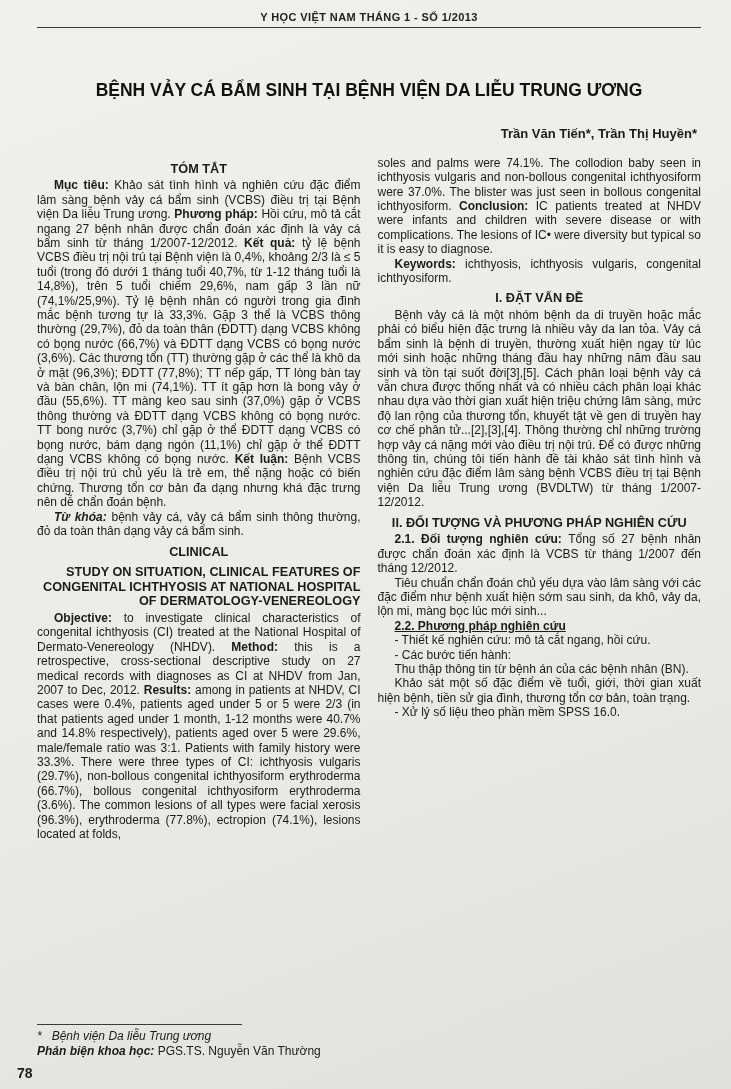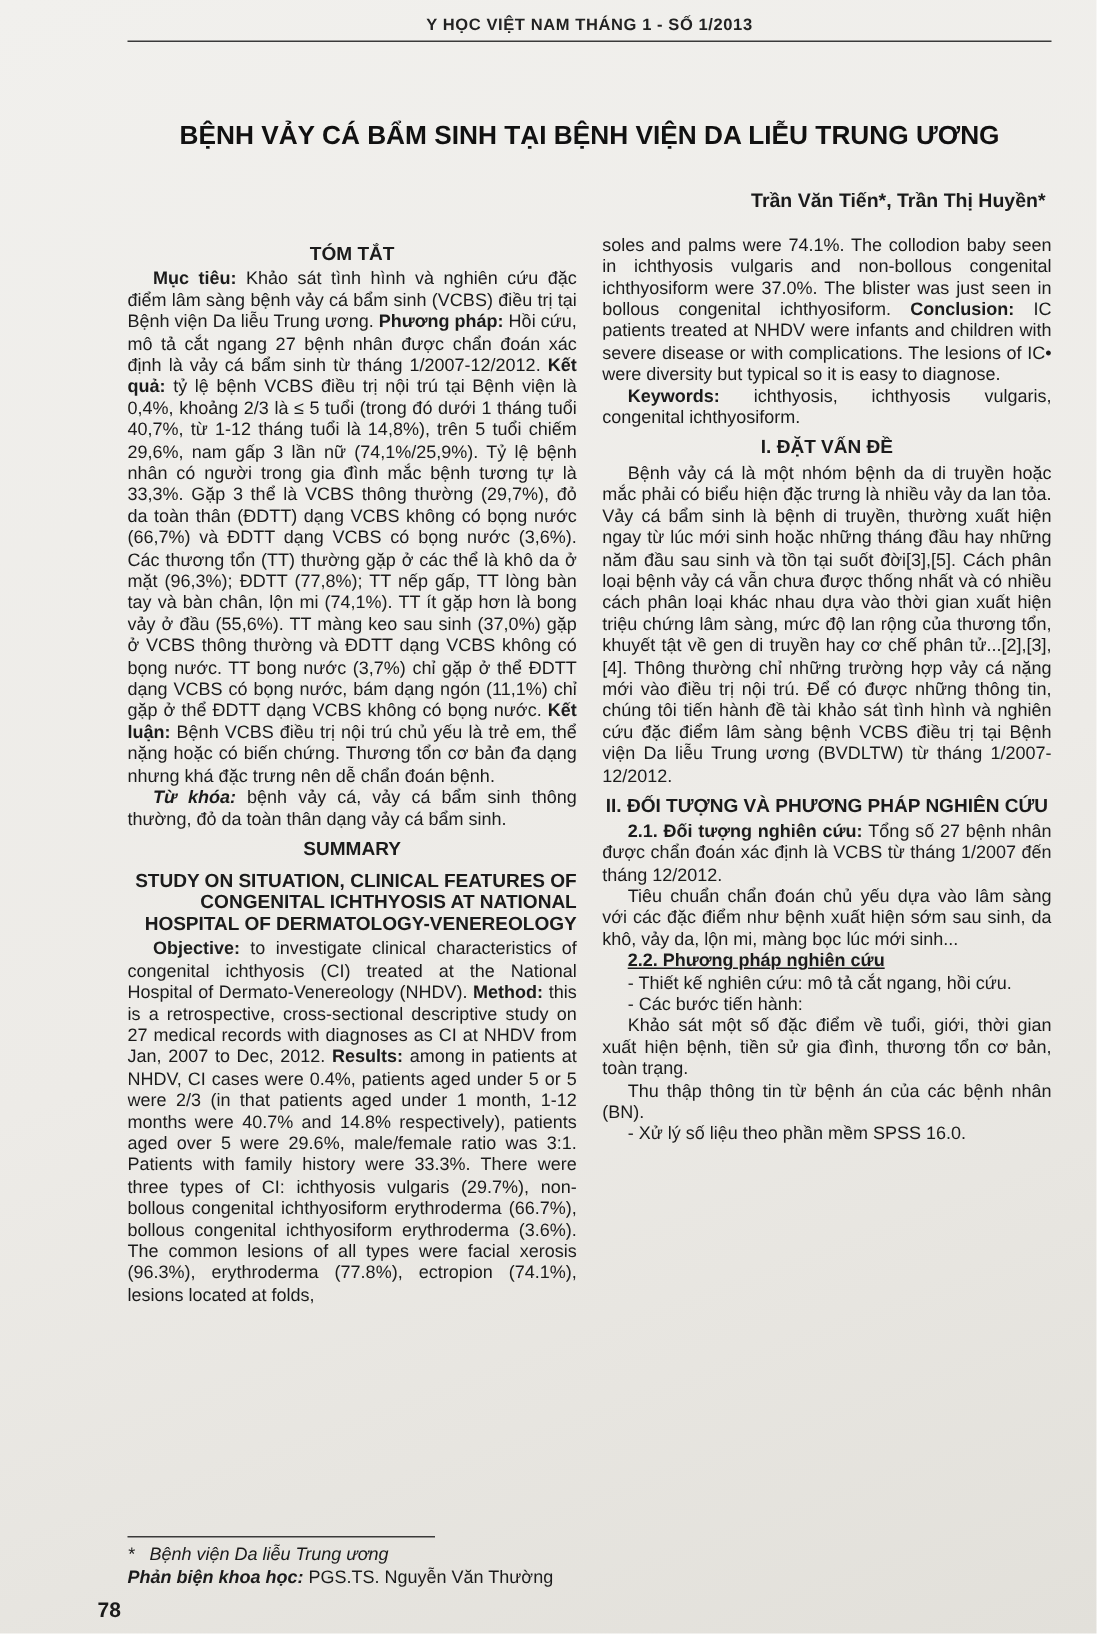--- a/index.html
+++ b/index.html
@@ -4,21 +4,21 @@
 <style>
   * { margin:0; padding:0; box-sizing:border-box; }
   html,body { width:731px; height:1089px; }
   body {
     font-family:"Liberation Sans","DejaVu Sans",sans-serif;
     color:var(--ink,#1b1b1b);
     background:linear-gradient(160deg,#f1f0ed 0%, var(--paper,#edebe7) 55%, #e2e0da 100%);
     position:relative;
     overflow:hidden;
   }
-  .page { position:absolute; inset:0; padding:6px 30px 0 37px;margin-left:48px; }
+  .page { position:absolute; inset:0; padding:6px 30px 0 37px; }
 
   .journal-header {
     text-align:center; font-size:11px; font-weight:bold;
     letter-spacing:.4px; color:#222; padding-top:5px;
   }
   .header-rule { border:0; border-top:1.6px solid #3a3a3a; margin-top:4px; }
 
   .article-title {
     text-align:center; font-weight:bold; font-size:17.5px;
     line-height:1.45; margin-top:25px; color:#111;
@@ -59,37 +59,37 @@
     <span>BỆNH VẢY CÁ BẨM SINH TẠI BỆNH VIỆN DA LIỄU TRUNG ƯƠNG</span>
   </h1>
 
   <div class="authors">Trần Văn Tiến*, Trần Thị Huyền*</div>
 
   <div class="columns">
     <div class="col">
         <h3 class="sec-heading">TÓM TẮT</h3>
         <p class="para"><span style="font-weight: bold;">Mục tiêu: </span><span>Khảo sát tình hình và nghiên cứu đặc điểm lâm sàng bệnh vảy cá bẩm sinh (VCBS) điều trị tại Bệnh viện Da liễu Trung ương. </span><span style="font-weight: bold;">Phương pháp: </span><span>Hồi cứu, mô tả cắt ngang 27 bệnh nhân được chẩn đoán xác định là vảy cá bẩm sinh từ tháng 1/2007-12/2012. </span><span style="font-weight: bold;">Kết quả: </span><span>tỷ lệ bệnh VCBS điều trị nội trú tại Bệnh viện là 0,4%, khoảng 2/3 là ≤ 5 tuổi (trong đó dưới 1 tháng tuổi 40,7%, từ 1-12 tháng tuổi là 14,8%), trên 5 tuổi chiếm 29,6%, nam gấp 3 lần nữ (74,1%/25,9%). Tỷ lệ bệnh nhân có người trong gia đình mắc bệnh tương tự là 33,3%. Gặp 3 thể là VCBS thông thường (29,7%), đỏ da toàn thân (ĐDTT) dạng VCBS không có bọng nước (66,7%) và ĐDTT dạng VCBS có bọng nước (3,6%). Các thương tổn (TT) thường gặp ở các thể là khô da ở mặt (96,3%); ĐDTT (77,8%); TT nếp gấp, TT lòng bàn tay và bàn chân, lộn mi (74,1%). TT ít gặp hơn là bong vảy ở đầu (55,6%). TT màng keo sau sinh (37,0%) gặp ở VCBS thông thường và ĐDTT dạng VCBS không có bọng nước. TT bong nước (3,7%) chỉ gặp ở thể ĐDTT dạng VCBS có bọng nước, bám dạng ngón (11,1%) chỉ gặp ở thể ĐDTT dạng VCBS không có bọng nước. </span><span style="font-weight: bold;">Kết luận: </span><span>Bệnh VCBS điều trị nội trú chủ yếu là trẻ em, thể nặng hoặc có biến chứng. Thương tổn cơ bản đa dạng nhưng khá đặc trưng nên dễ chẩn đoán bệnh.</span></p>
         <p class="para"><span style="font-weight: bold; font-style: italic;">Từ khóa: </span><span>bệnh vảy cá, vảy cá bẩm sinh thông thường, đỏ da toàn thân dạng vảy cá bẩm sinh.</span></p>
-        <h3 class="sec-heading">SUMMARY</h3>
+        <h3 class="sec-heading">CLINICAL</h3>
         <h3 class="sec-heading center">STUDY ON SITUATION, CLINICAL FEATURES OF CONGENITAL ICHTHYOSIS AT NATIONAL HOSPITAL OF DERMATOLOGY-VENEREOLOGY</h3>
         <p class="para"><span style="font-weight: bold;">Objective: </span><span>to investigate clinical characteristics of congenital ichthyosis (CI) treated at the National Hospital of Dermato-Venereology (NHDV). </span><span style="font-weight: bold;">Method: </span><span>this is a retrospective, cross-sectional descriptive study on 27 medical records with diagnoses as CI at NHDV from Jan, 2007 to Dec, 2012. </span><span style="font-weight: bold;">Results: </span><span>among in patients at NHDV, CI cases were 0.4%, patients aged under 5 or 5 were 2/3 (in that patients aged under 1 month, 1-12 months were 40.7% and 14.8% respectively), patients aged over 5 were 29.6%, male/female ratio was 3:1. Patients with family history were 33.3%. There were three types of CI: ichthyosis vulgaris (29.7%), non-bollous congenital ichthyosiform erythroderma (66.7%), bollous congenital ichthyosiform erythroderma (3.6%). The common lesions of all types were facial xerosis (96.3%), erythroderma (77.8%), ectropion (74.1%), lesions located at folds,</span></p>
       </div>
     <div class="col">
         <p class="para no-indent"><span>soles and palms were 74.1%. The collodion baby seen in ichthyosis vulgaris and non-bollous congenital ichthyosiform were 37.0%. The blister was just seen in bollous congenital ichthyosiform. </span><span style="font-weight: bold;">Conclusion: </span><span>IC patients treated at NHDV were infants and children with severe disease or with complications. The lesions of IC• were diversity but typical so it is easy to diagnose.</span></p>
         <p class="para"><span style="font-weight: bold; ">Keywords: </span><span>ichthyosis, ichthyosis vulgaris, congenital ichthyosiform.</span></p>
         <h3 class="sec-heading">I. ĐẶT VẤN ĐỀ</h3>
         <p class="para"><span>Bệnh vảy cá là một nhóm bệnh da di truyền hoặc mắc phải có biểu hiện đặc trưng là nhiều vảy da lan tỏa. Vảy cá bẩm sinh là bệnh di truyền, thường xuất hiện ngay từ lúc mới sinh hoặc những tháng đầu hay những năm đầu sau sinh và tồn tại suốt đời[3],[5]. Cách phân loại bệnh vảy cá vẫn chưa được thống nhất và có nhiều cách phân loại khác nhau dựa vào thời gian xuất hiện triệu chứng lâm sàng, mức độ lan rộng của thương tổn, khuyết tật về gen di truyền hay cơ chế phân tử...[2],[3],[4]. Thông thường chỉ những trường hợp vảy cá nặng mới vào điều trị nội trú. Để có được những thông tin, chúng tôi tiến hành đề tài khảo sát tình hình và nghiên cứu đặc điểm lâm sàng bệnh VCBS điều trị tại Bệnh viện Da liễu Trung ương (BVDLTW) từ tháng 1/2007-12/2012.</span></p>
         <h3 class="sec-heading">II. ĐỐI TƯỢNG VÀ PHƯƠNG PHÁP NGHIÊN CỨU</h3>
         <p class="para"><span style="font-weight: bold;">2.1. Đối tượng nghiên cứu: </span><span>Tổng số 27 bệnh nhân được chẩn đoán xác định là VCBS từ tháng 1/2007 đến tháng 12/2012.</span></p>
         <p class="para"><span>Tiêu chuẩn chẩn đoán chủ yếu dựa vào lâm sàng với các đặc điểm như bệnh xuất hiện sớm sau sinh, da khô, vảy da, lộn mi, màng bọc lúc mới sinh...</span></p>
         <p class="para"><span style="font-weight: bold; text-decoration: underline;">2.2. Phương pháp nghiên cứu</span></p>
         <p class="para"><span>- Thiết kế nghiên cứu: mô tả cắt ngang, hồi cứu.</span></p>
         <p class="para"><span>- Các bước tiến hành:</span></p>
+        <p class="para"><span>Thu thập thông tin từ bệnh án của các bệnh nhân (BN).</span></p>
         <p class="para"><span>Khảo sát một số đặc điểm về tuổi, giới, thời gian xuất hiện bệnh, tiền sử gia đình, thương tổn cơ bản, toàn trạng.</span></p>
-        <p class="para"><span>Thu thập thông tin từ bệnh án của các bệnh nhân (BN).</span></p>
         <p class="para"><span>- Xử lý số liệu theo phần mềm SPSS 16.0.</span></p>
       </div>
   </div>
 
   <div class="footer">
     <hr class="footnote-rule">
     <div class="footnote-line"><span style="font-style: italic;">*   </span><span style="font-style: italic;">Bệnh viện Da liễu Trung ương</span></div>
     <div class="footnote-line"><span style="font-weight: bold; font-style: italic;">Phản biện khoa học: </span><span style="font-weight: normal;">PGS.TS. Nguyễn Văn Thường</span></div>
     <div class="page-number">78</div>
   </div>

